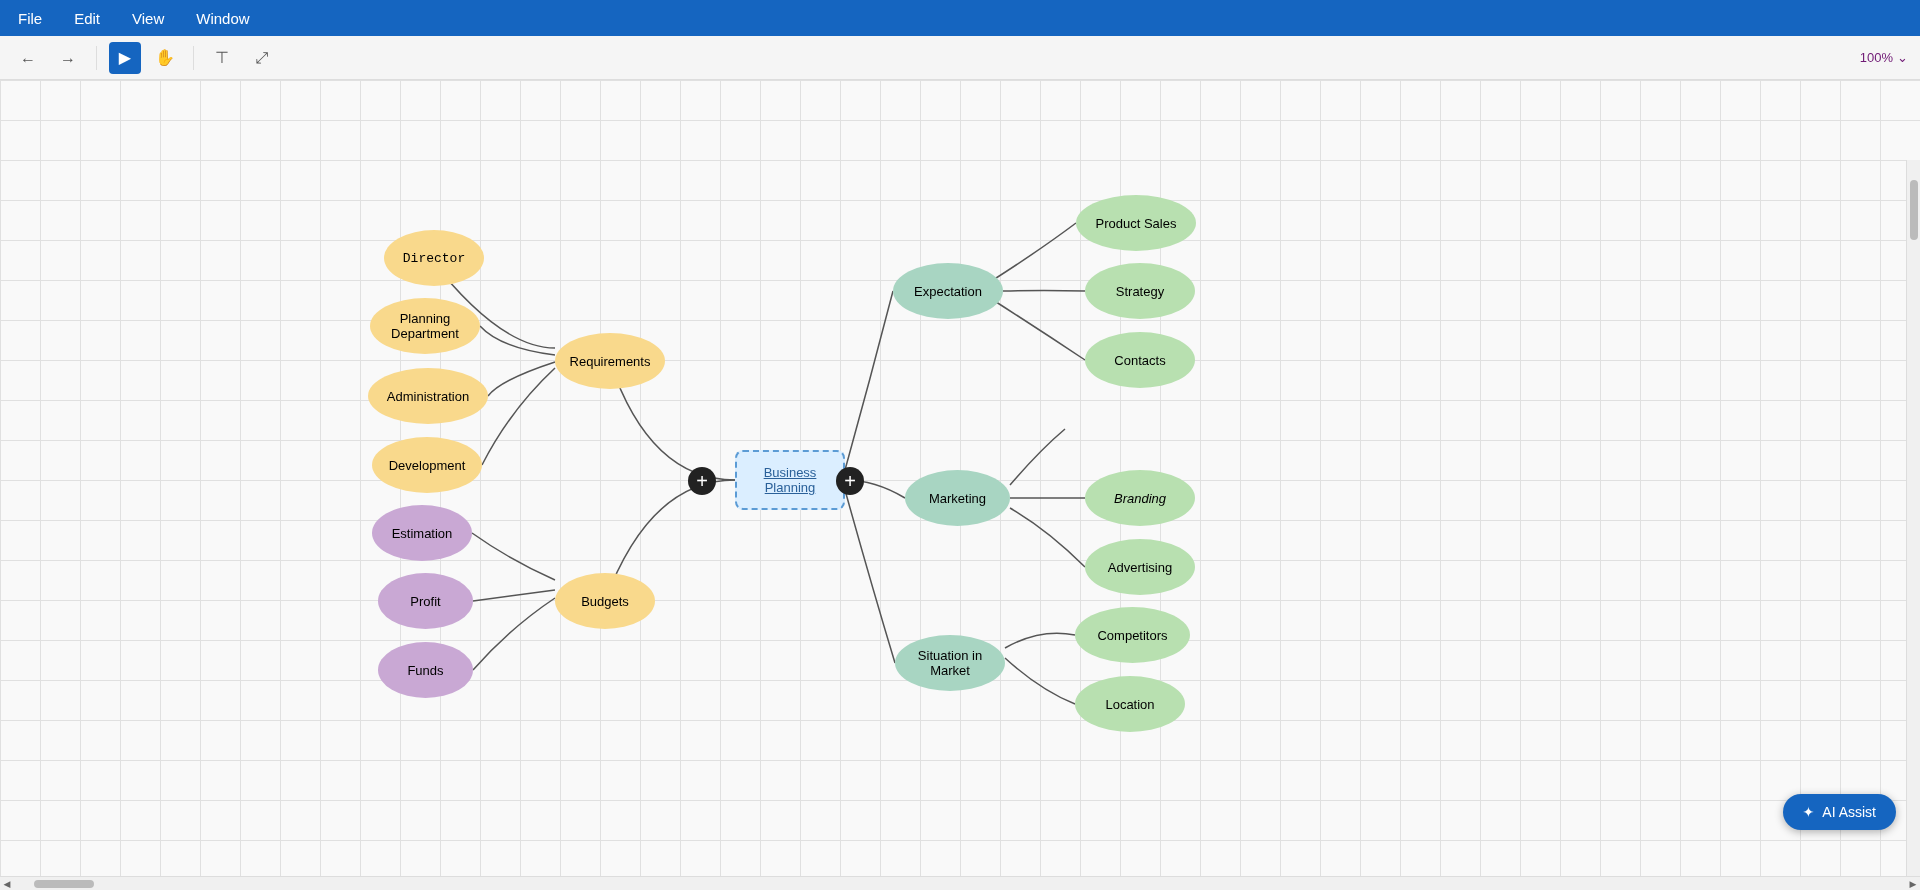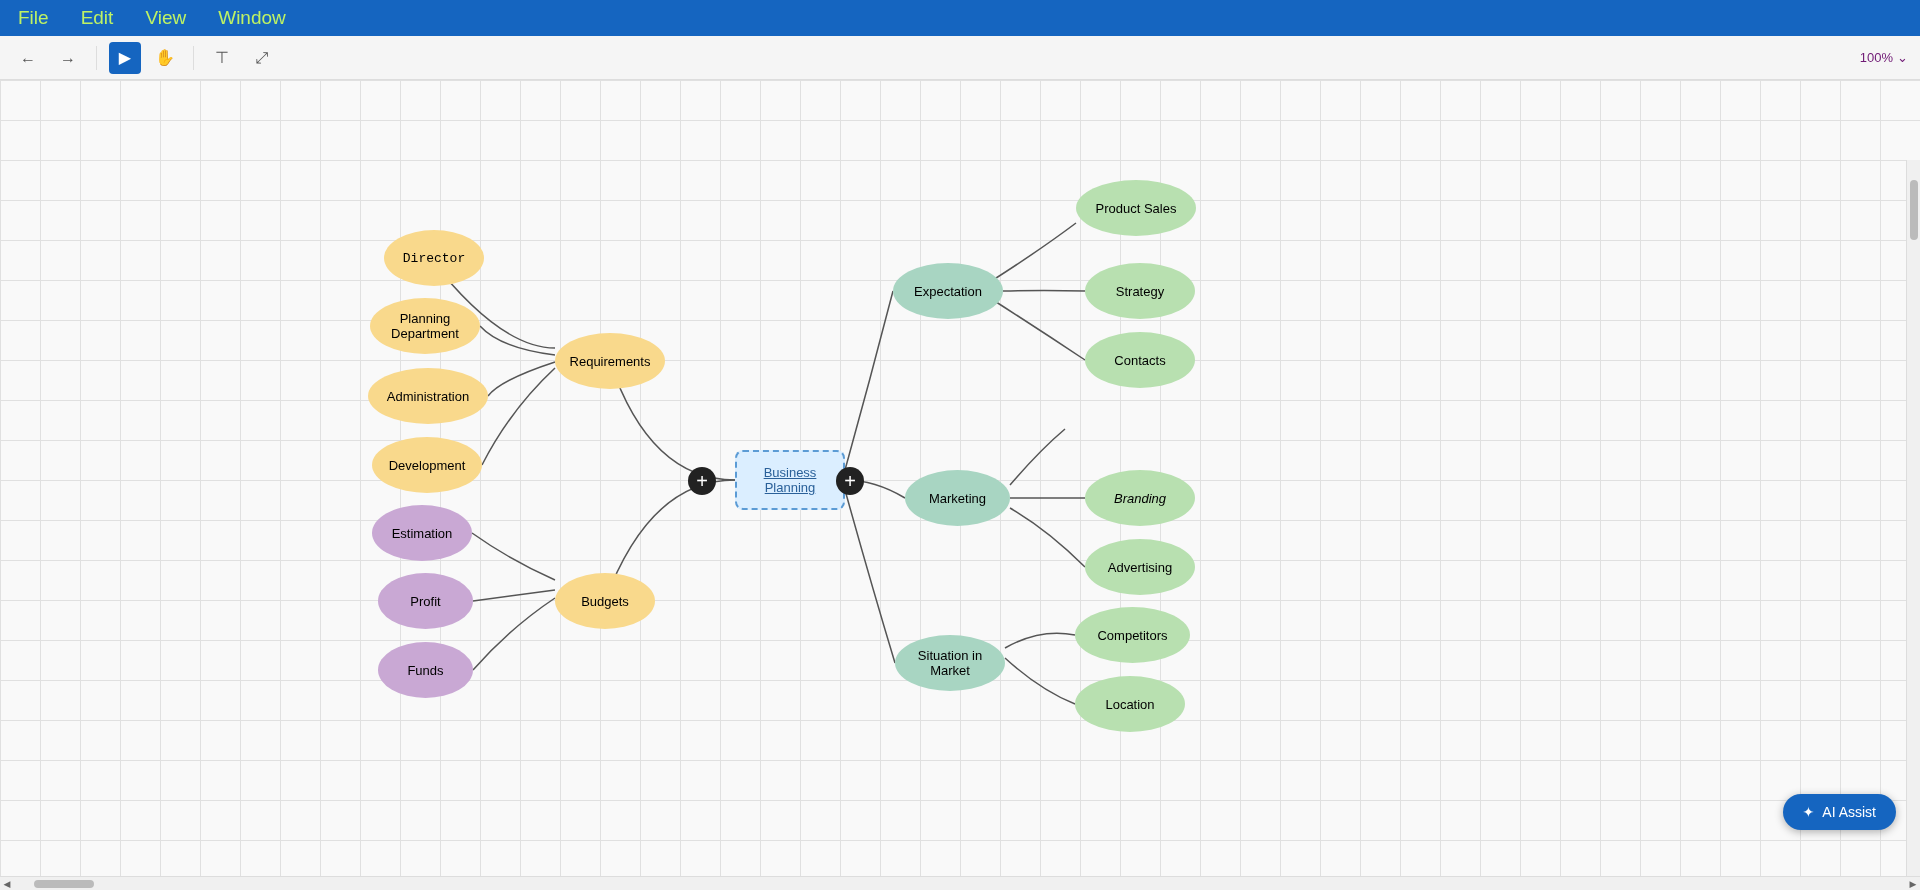--- a/index.html
+++ b/index.html
@@ -8,22 +8,22 @@
     
     #menubar {
       background: #1565c0;
       height: 36px;
       display: flex;
       align-items: center;
       padding: 0 12px;
       gap: 20px;
     }
     .menu-item {
-      color: #bef264;
-      font-size: 19px;
+      color: #ffffff;
+      font-size: 15px;
       cursor: pointer;
       padding: 4px 6px;
       border-radius: 3px;
     }
 
     
     #toolbar {
       background: #f5f5f5;
       border-bottom: 1px solid #ddd;
       height: 44px;
@@ -284,21 +284,21 @@
 
   <div class="node node-ellipse node-teal" style="left:905px; top:390px; width:105px; height:56px;">
     <span>Marketing</span>
   </div>
 
   <div class="node node-ellipse node-teal" style="left:895px; top:555px; width:110px; height:56px;justify-content:center;">
     <span style="white-space:pre-line;">Situation in
 Market</span>
   </div>
 
-  <div class="node node-ellipse node-green" style="left:1076px; top:100px; width:120px; height:56px;">
+  <div class="node node-ellipse node-green" style="left:1076px; top:115px; width:120px; height:56px;">
     <span>Product Sales</span>
   </div>
 
   <div class="node node-ellipse node-green" style="left:1085px; top:183px; width:110px; height:56px;">
     <span>Strategy</span>
   </div>
 
   <div class="node node-ellipse node-green" style="left:1085px; top:252px; width:110px; height:56px;">
     <span>Contacts</span>
   </div>

